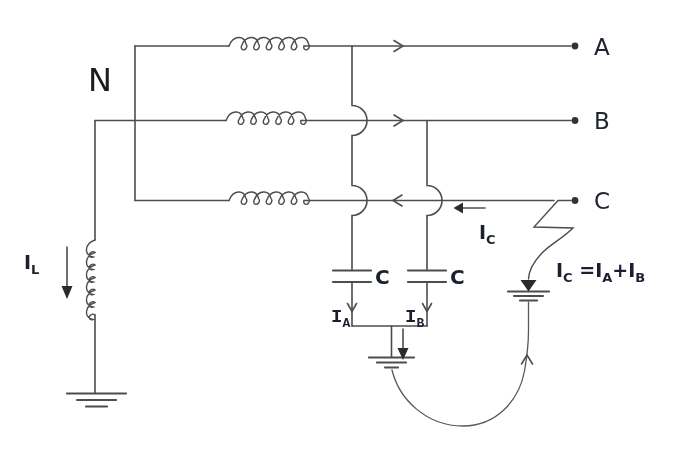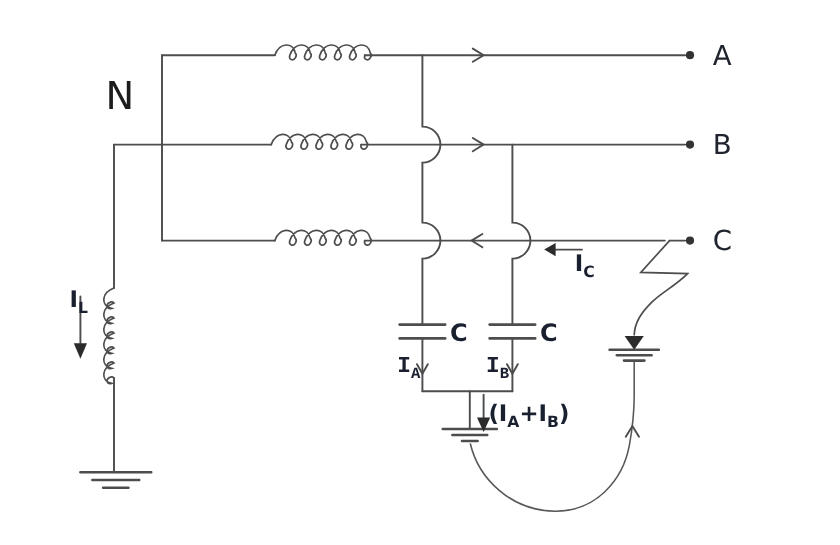--- a/index.html
+++ b/index.html
@@ -4,21 +4,21 @@
 <style>
   html,body{margin:0;padding:0;background:#fff;}
   #canvas{
     position:relative;width:700px;height:454px;background:#ffffff;
     font-family:"DejaVu Sans", sans-serif;overflow:hidden;
   }
   #circuit-svg{position:absolute;left:0;top:0;}
   .lbl{position:absolute;color:#1c1f2b;white-space:nowrap;line-height:1;}
   .term{font-size:23px;color:#20242e;}
   .nlbl{font-size:32px;color:#1c1c1c;}
-  .cur{font-size:19px;font-weight:bold;color:#1b2030;}
+  .cur{font-size:19px;font-weight:bold;color:#1b2030;margin-top:12px;}
   .caplbl{font-size:20px;font-weight:bold;color:#1b2030;}
   .cur sub, .caplbl sub{font-size:13px;line-height:1;}
 </style>
 </head>
 <body>
 
 <div id="canvas">
 
   <svg id="circuit-svg" width="700" height="454" viewBox="0 0 700 454">
     <g fill="none" stroke="#4d4d4d" stroke-width="1.6" stroke-linecap="round">
@@ -95,34 +95,34 @@
 
   <div class="lbl nlbl" style="left:88px;top:64px;">N</div>
 
   <div class="lbl term" style="left:594px;top:36px;">A</div>
   <div class="lbl term" style="left:594px;top:110px;">B</div>
   <div class="lbl term" style="left:594px;top:190px;">C</div>
 
   <div class="lbl caplbl" style="left:375px;top:267px;">C</div>
   <div class="lbl caplbl" style="left:450px;top:267px;">C</div>
 
-  <div class="lbl cur" style="left:58px;top:241px;">
+  <div class="lbl cur" style="left:24px;top:241px;">
     <span>I</span><sub>L</sub>
   </div>
 
   <div class="lbl cur" style="left:331px;top:296px;font-family:Liberation Mono, monospace;">
     <span>I</span><sub>A</sub>
   </div>
 
   <div class="lbl cur" style="left:405px;top:296px;font-family:Liberation Mono, monospace;">
     <span>I</span><sub>B</sub>
   </div>
 
   <div class="lbl cur" style="left:479px;top:211px;">
     <span>I</span><sub>C</sub>
   </div>
 
-  <div class="lbl cur" style="left:407px;top:336px;">
-    <span>(</span><span>I</span><sub>A</sub><span>+</span><span>I</span><sub>B</sub><span>)</span>
+
+  <div class="lbl cur" style="left:556px;top:249px;">
+    <span>I</span><sub>C</sub><span> =</span><span>I</span><sub>A</sub><span>+</span><span>I</span><sub>B</sub>
   </div>
-
 
 </div>
 
 </body></html>

